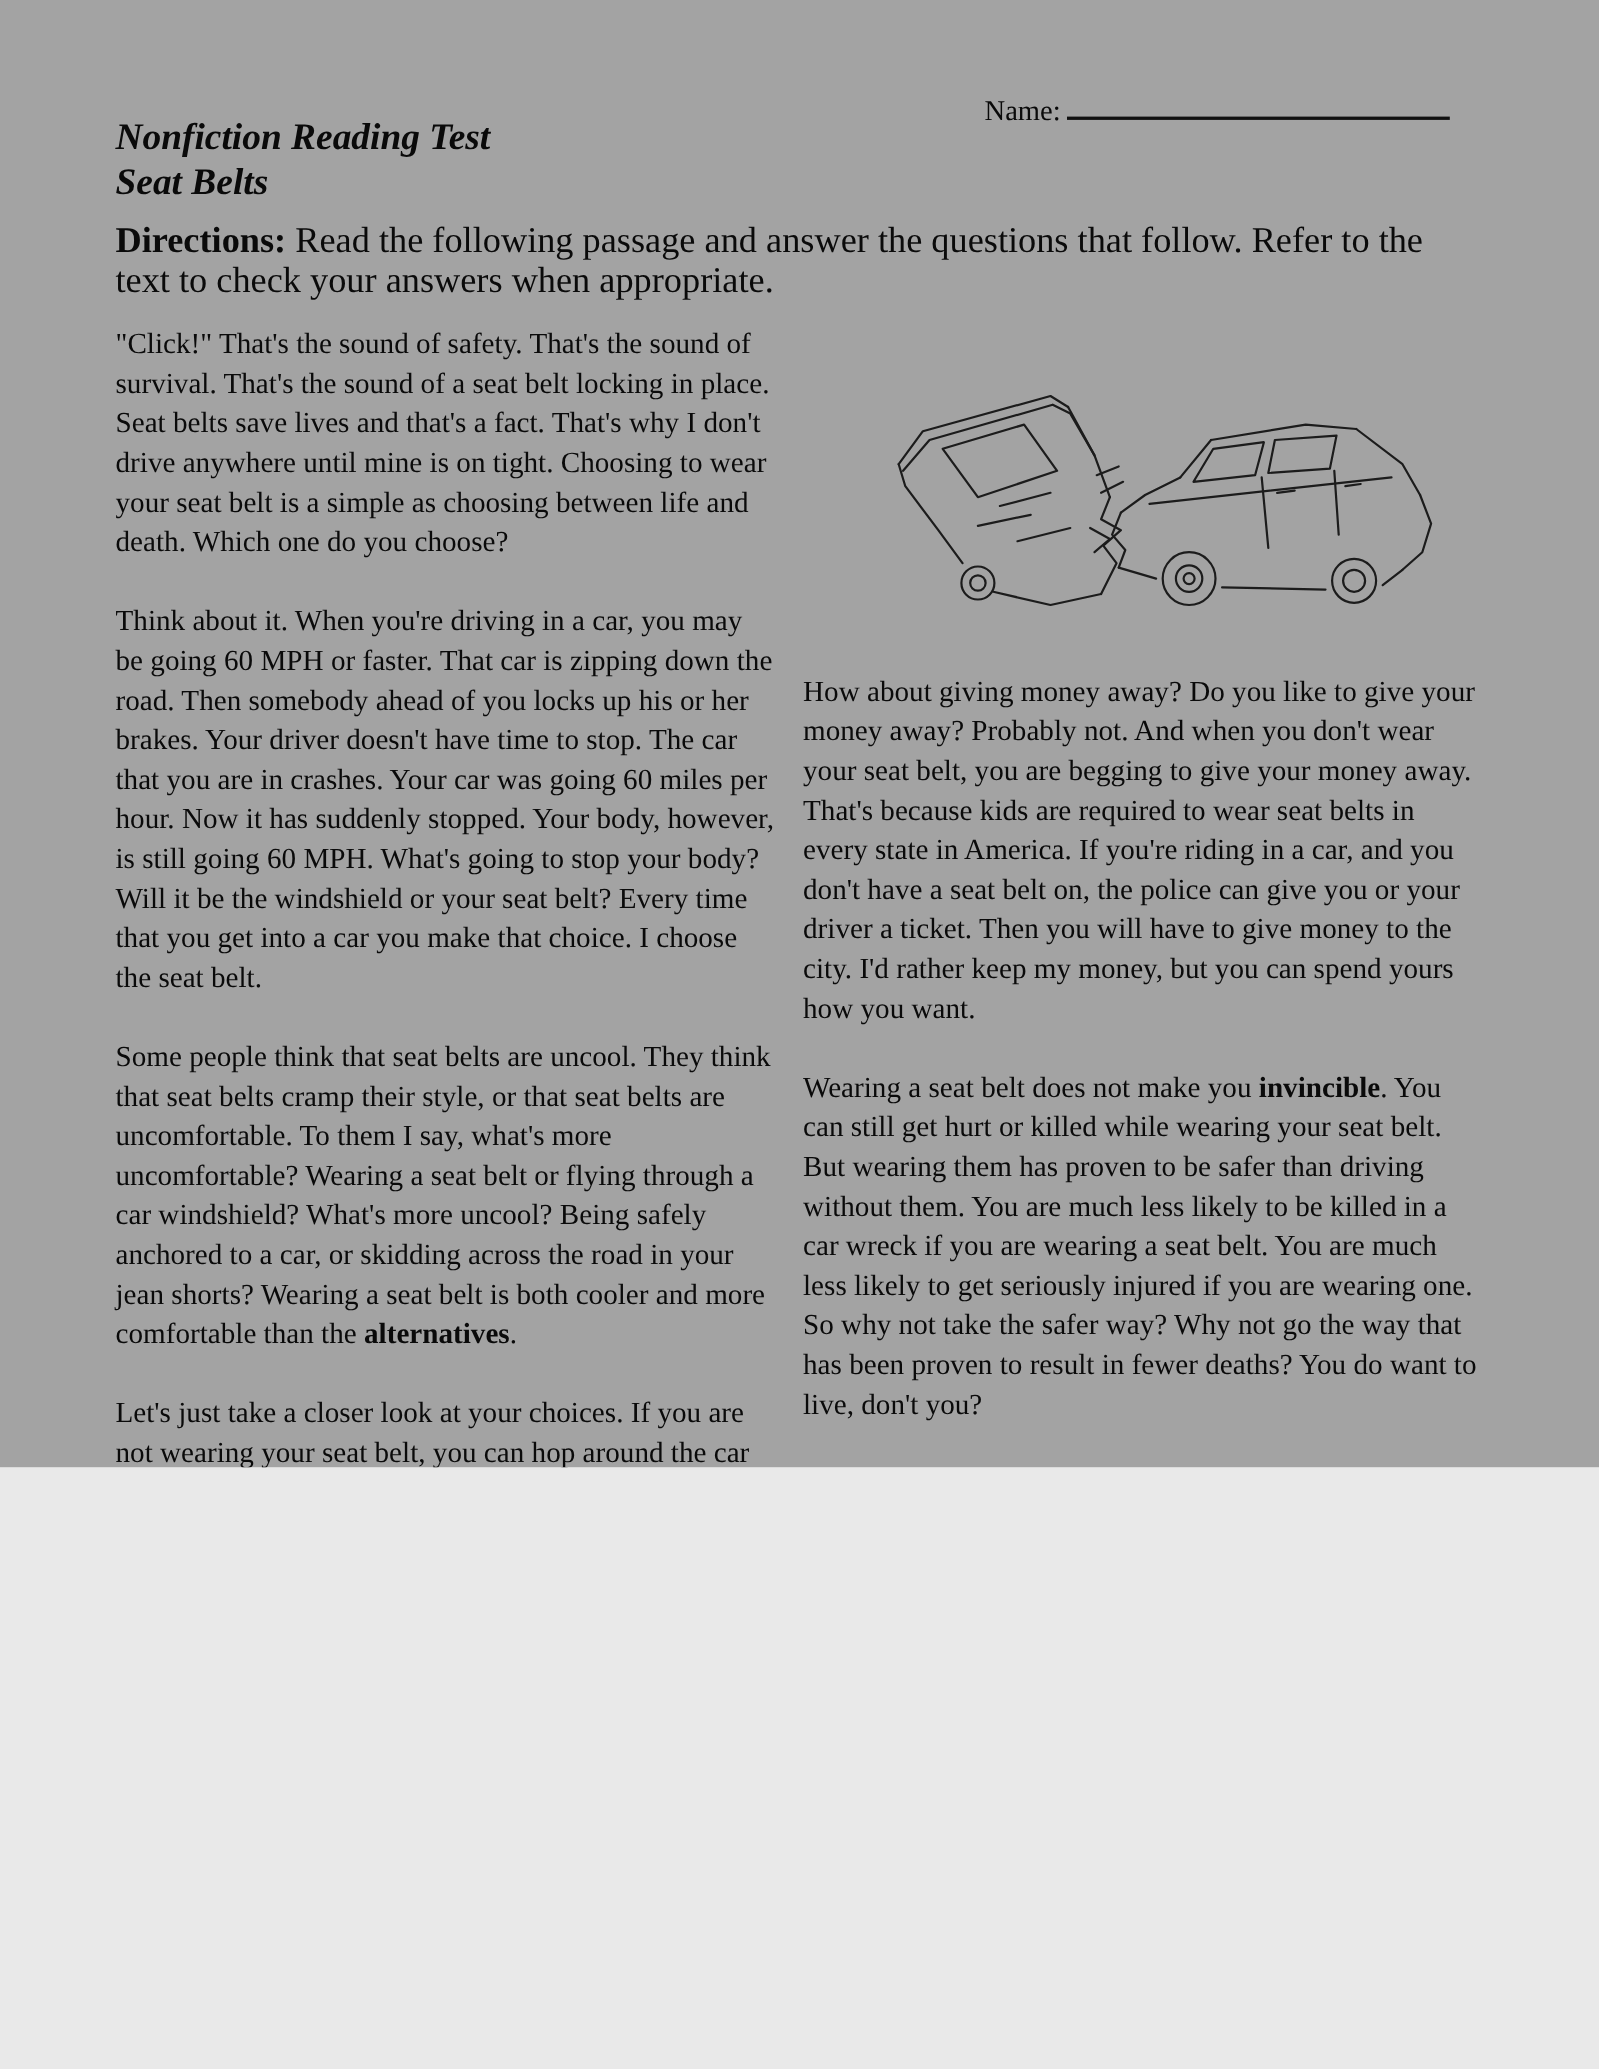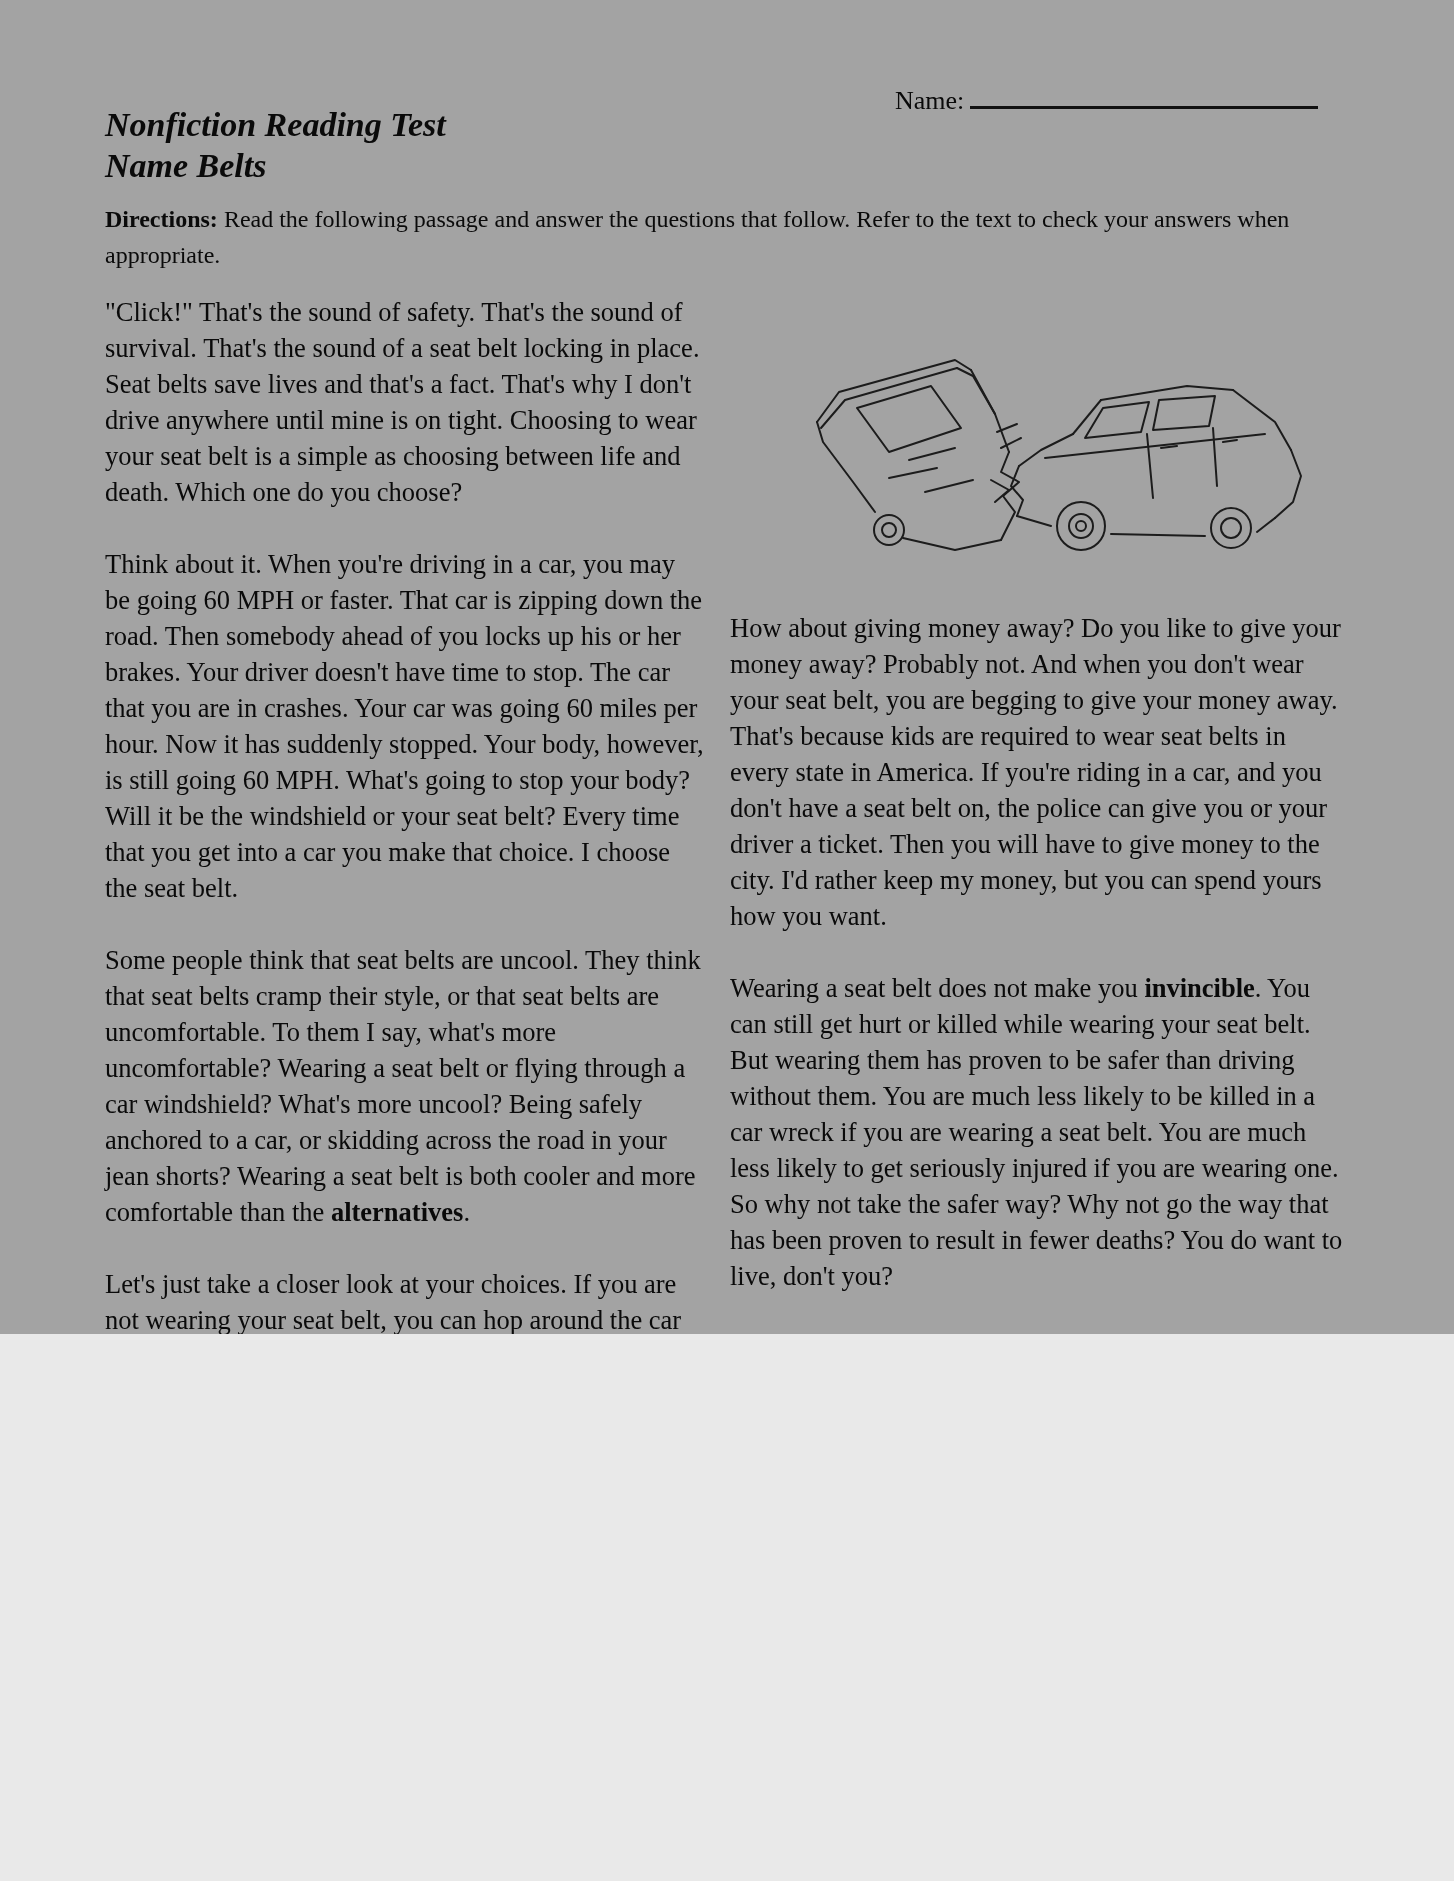--- a/index.html
+++ b/index.html
@@ -28,21 +28,21 @@
   }
   .titles{margin:104px 0 0 0;}
   .title{
     font-size:34px;
     font-weight:bold;
     line-height:41px;
     font-style:italic;
   }
   .directions{
     margin:15px 0 0 0;
-    font-size:24px;
+    font-size:33px;
     line-height:36px;
     font-family:Liberation Serif, serif;
   }
   .bold{font-weight:bold;}
   .columns{
     display:flex;
     gap:25px;
     margin-top:21px;
     align-items:flex-start;
   }
@@ -64,21 +64,21 @@
 <body>
 
 <div class="page">
 
   <div class="name-block">
     <span>Name:</span><span class="name-line"></span>
   </div>
 
   <div class="titles">
     <div class="title">Nonfiction Reading Test</div>
-    <div class="title">Name Belts</div>
+    <div class="title">Seat Belts</div>
   </div>
 
   <p class="directions"><span class="bold">Directions:</span><span> Read the following passage and answer the questions that follow. Refer to the text to check your answers when appropriate.</span></p>
 
   <div class="columns">
 
     <div class="col-left">
         <p class="para"><span>"Click!" That's the sound of safety. That's the sound of survival. That's the sound of a seat belt locking in place. Seat belts save lives and that's a fact. That's why I don't drive anywhere until mine is on tight. Choosing to wear your seat belt is a simple as choosing between life and death. Which one do you choose?</span></p>
         <p class="para"><span>Think about it. When you're driving in a car, you may be going 60 MPH or faster. That car is zipping down the road. Then somebody ahead of you locks up his or her brakes. Your driver doesn't have time to stop. The car that you are in crashes. Your car was going 60 miles per hour. Now it has suddenly stopped. Your body, however, is still going 60 MPH. What's going to stop your body? Will it be the windshield or your seat belt? Every time that you get into a car you make that choice. I choose the seat belt.</span></p>
         <p class="para"><span>Some people think that seat belts are uncool. They think that seat belts cramp their style, or that seat belts are uncomfortable. To them I say, what's more uncomfortable? Wearing a seat belt or flying through a car windshield? What's more uncool? Being safely anchored to a car, or skidding across the road in your jean shorts? Wearing a seat belt is both cooler and more comfortable than the </span><span class="bold">alternatives</span><span>.</span></p>

